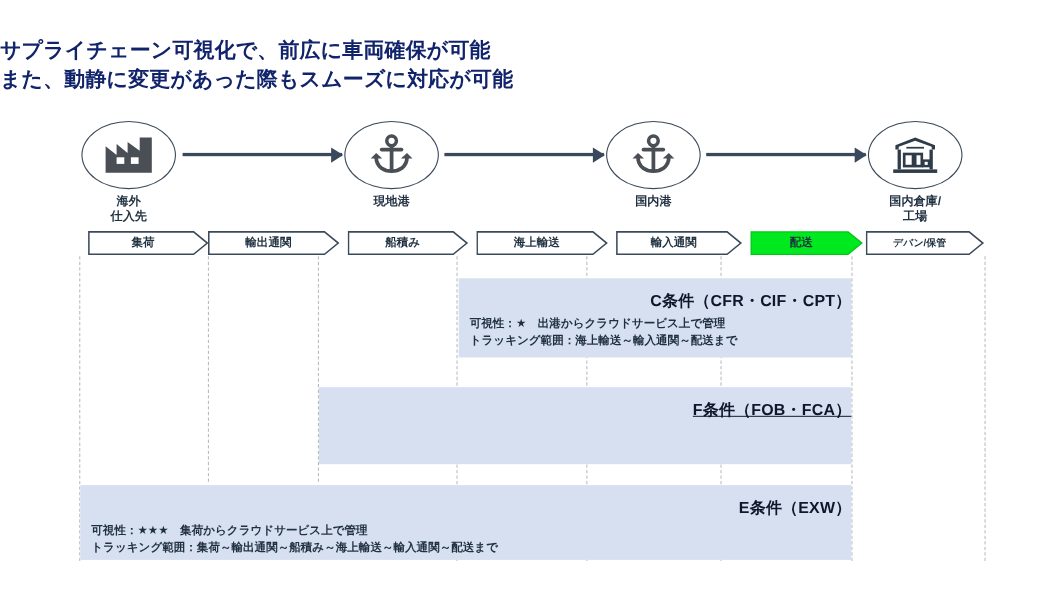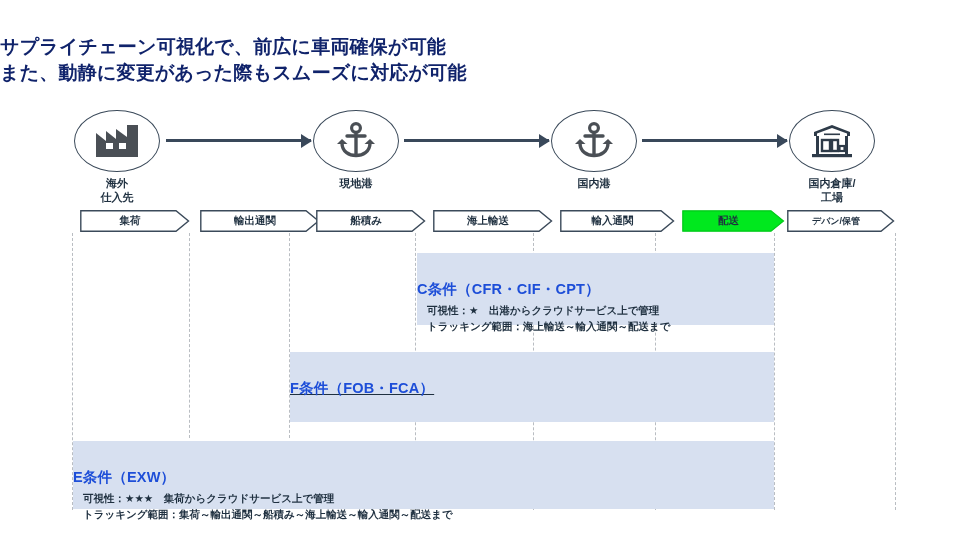--- a/index.html
+++ b/index.html
@@ -52,22 +52,22 @@
     position:relative;font-size:10.5px;font-weight:bold;color:#1f3040;
     white-space:nowrap;z-index:2;margin-right:10px;
   }
 
   
   .guide{position:absolute;top:233px;width:0;border-left:1px dashed #b9bdc2;}
 
   
   .cbox{position:absolute;background:#d7e0f0;box-sizing:border-box;}
   .cbox .ctitle{
-    text-align:left;font-size:14.5px;font-weight:bold;color:#1d4ed8;
-    padding-top:27px;letter-spacing:.2px;
+    text-align:right;font-size:14.5px;font-weight:bold;color:#0f172a;
+    padding-top:11px;letter-spacing:.2px;
   }
   .cbox .cline{
     font-size:10.5px;font-weight:bold;color:#1f3040;line-height:1.55;
     padding-left:10px;white-space:nowrap;
   }
   .cbox .cbody{margin-top:3px;}
 </style>
 </head>
 <body>
 
@@ -164,21 +164,21 @@
 
   <div class="chev" style="left:80px;width:110px;font-family:Liberation Mono, monospace;">
     <div class="shape">
       <svg width="100%" height="100%" viewBox="0 0 110 22" preserveAspectRatio="none">
         <path d="M0.8 0.8 L96 0.8 L108.5 11 L96 21.2 L0.8 21.2 Z" fill="#ffffff" stroke="#3b4a5a" stroke-width="1.4" vector-effect="non-scaling-stroke"></path>
       </svg>
     </div>
     <span class="ctext">集荷</span>
   </div>
 
-  <div class="chev" style="left:189px;width:120px;margin-left:11px;">
+  <div class="chev" style="left:189px;width:120px;">
     <div class="shape">
       <svg width="100%" height="100%" viewBox="0 0 120 22" preserveAspectRatio="none">
         <path d="M0.8 0.8 L106 0.8 L118.5 11 L106 21.2 L0.8 21.2 Z" fill="#ffffff" stroke="#3b4a5a" stroke-width="1.4" vector-effect="non-scaling-stroke"></path>
       </svg>
     </div>
     <span class="ctext">輸出通関</span>
   </div>
 
   <div class="chev" style="left:316px;width:110px;">
     <div class="shape">

